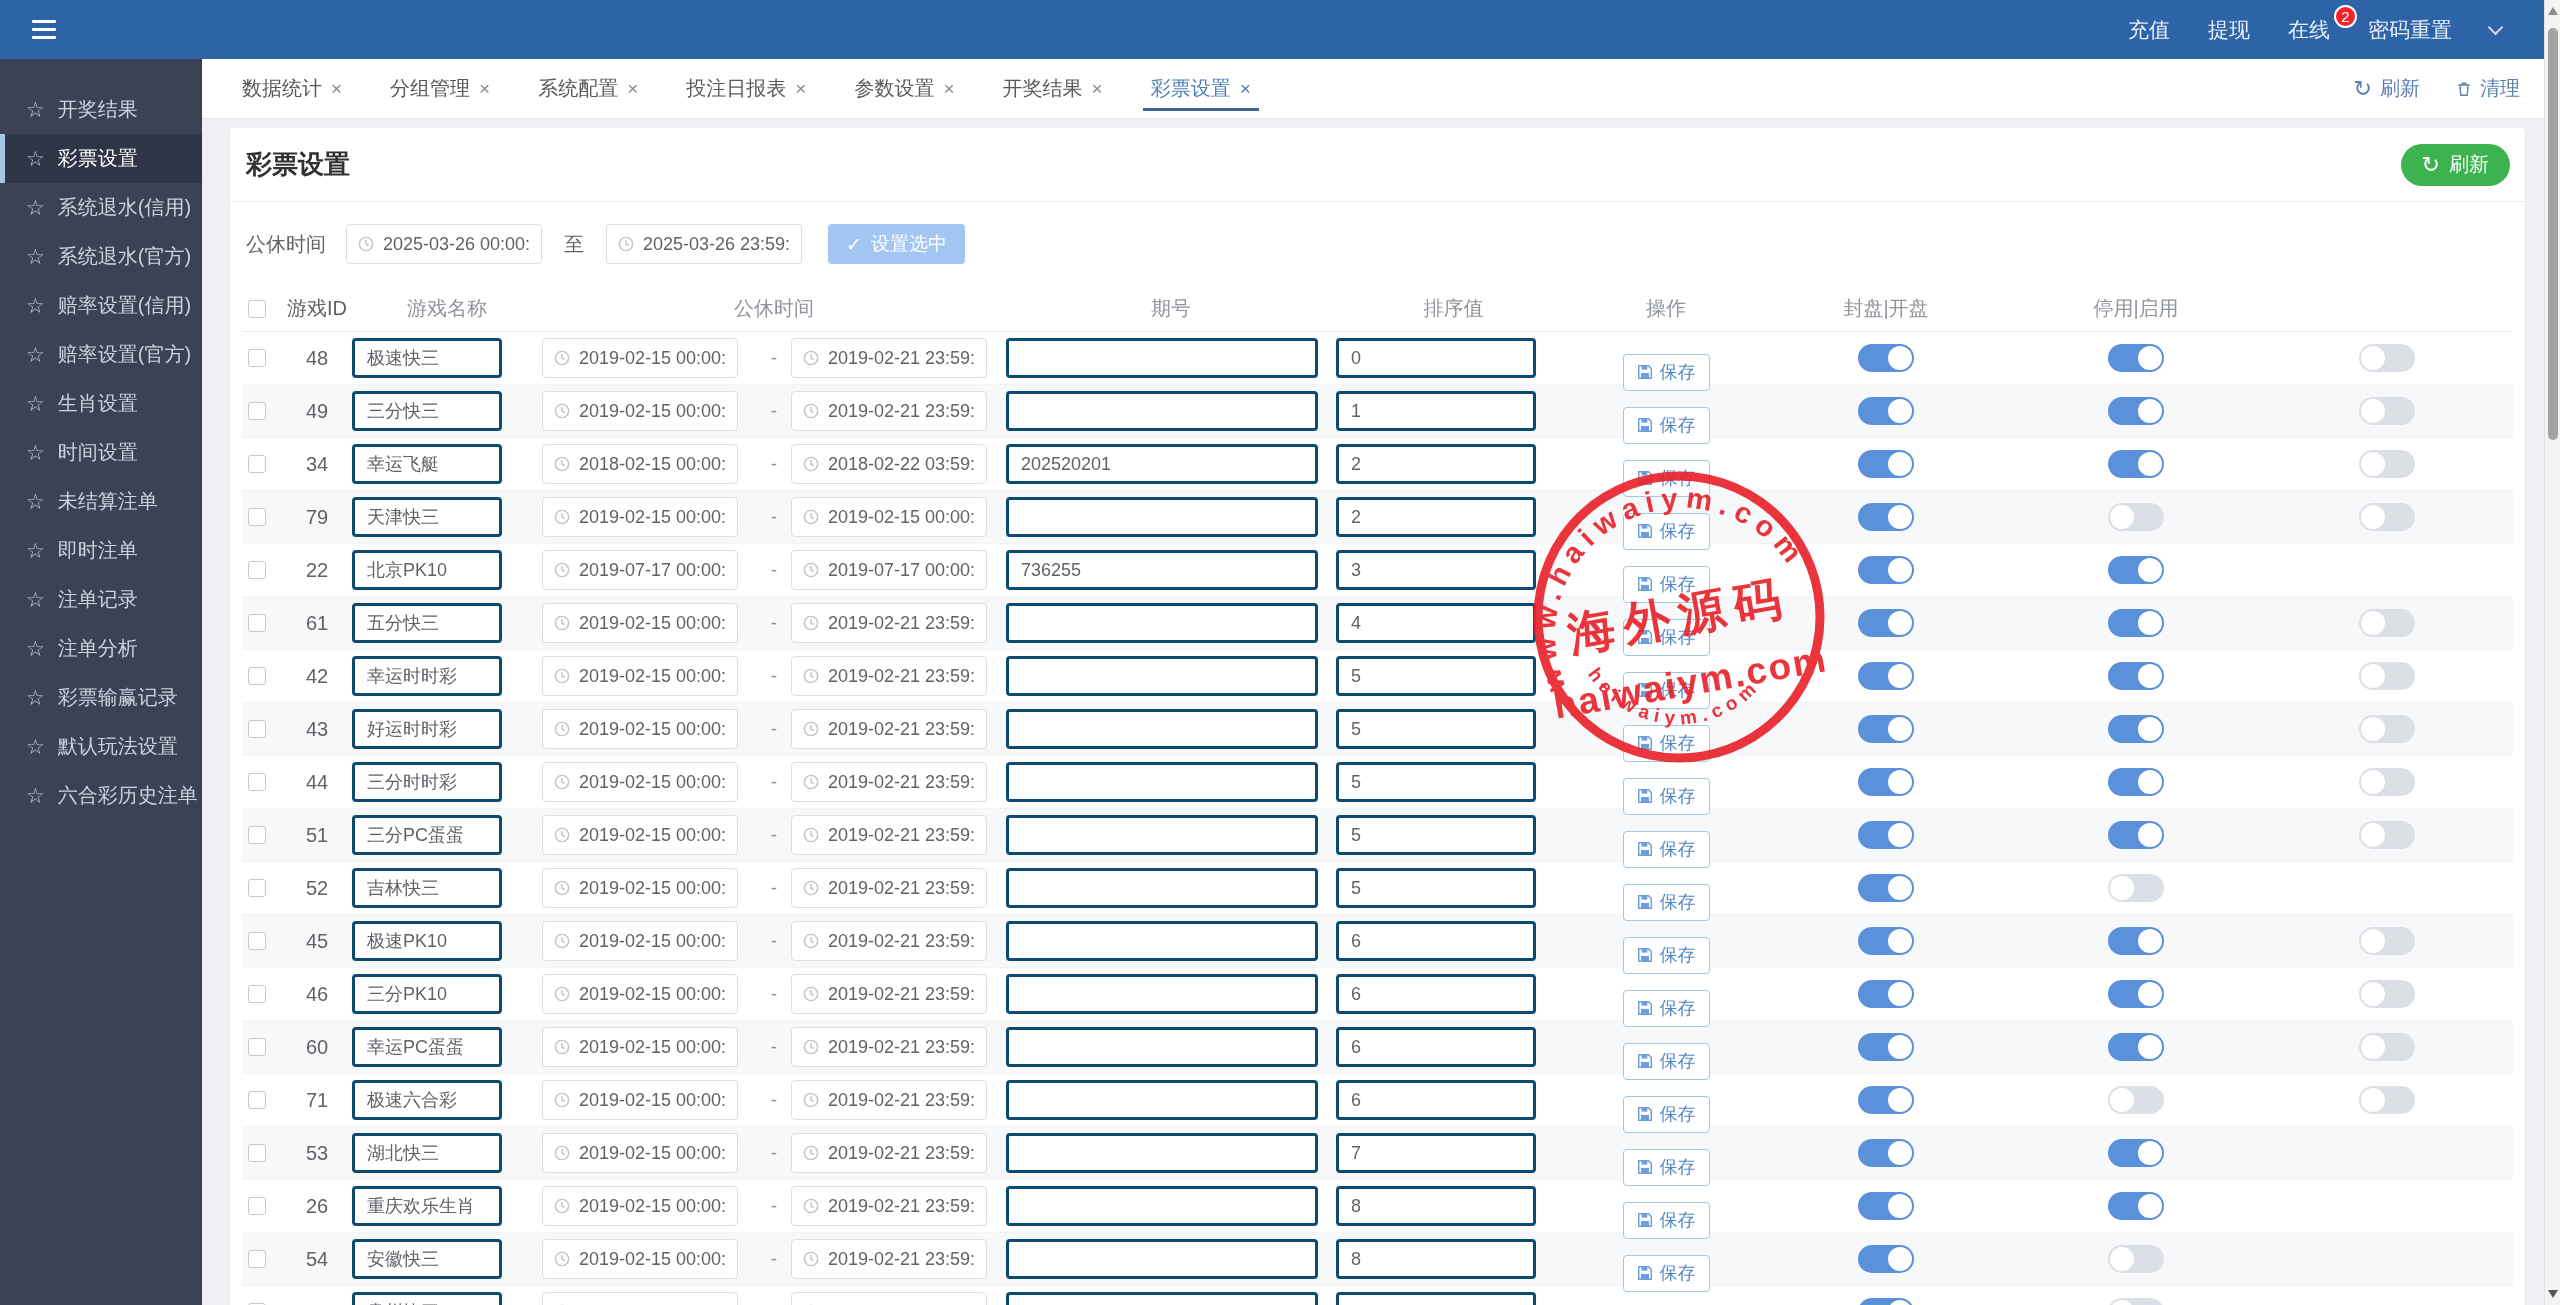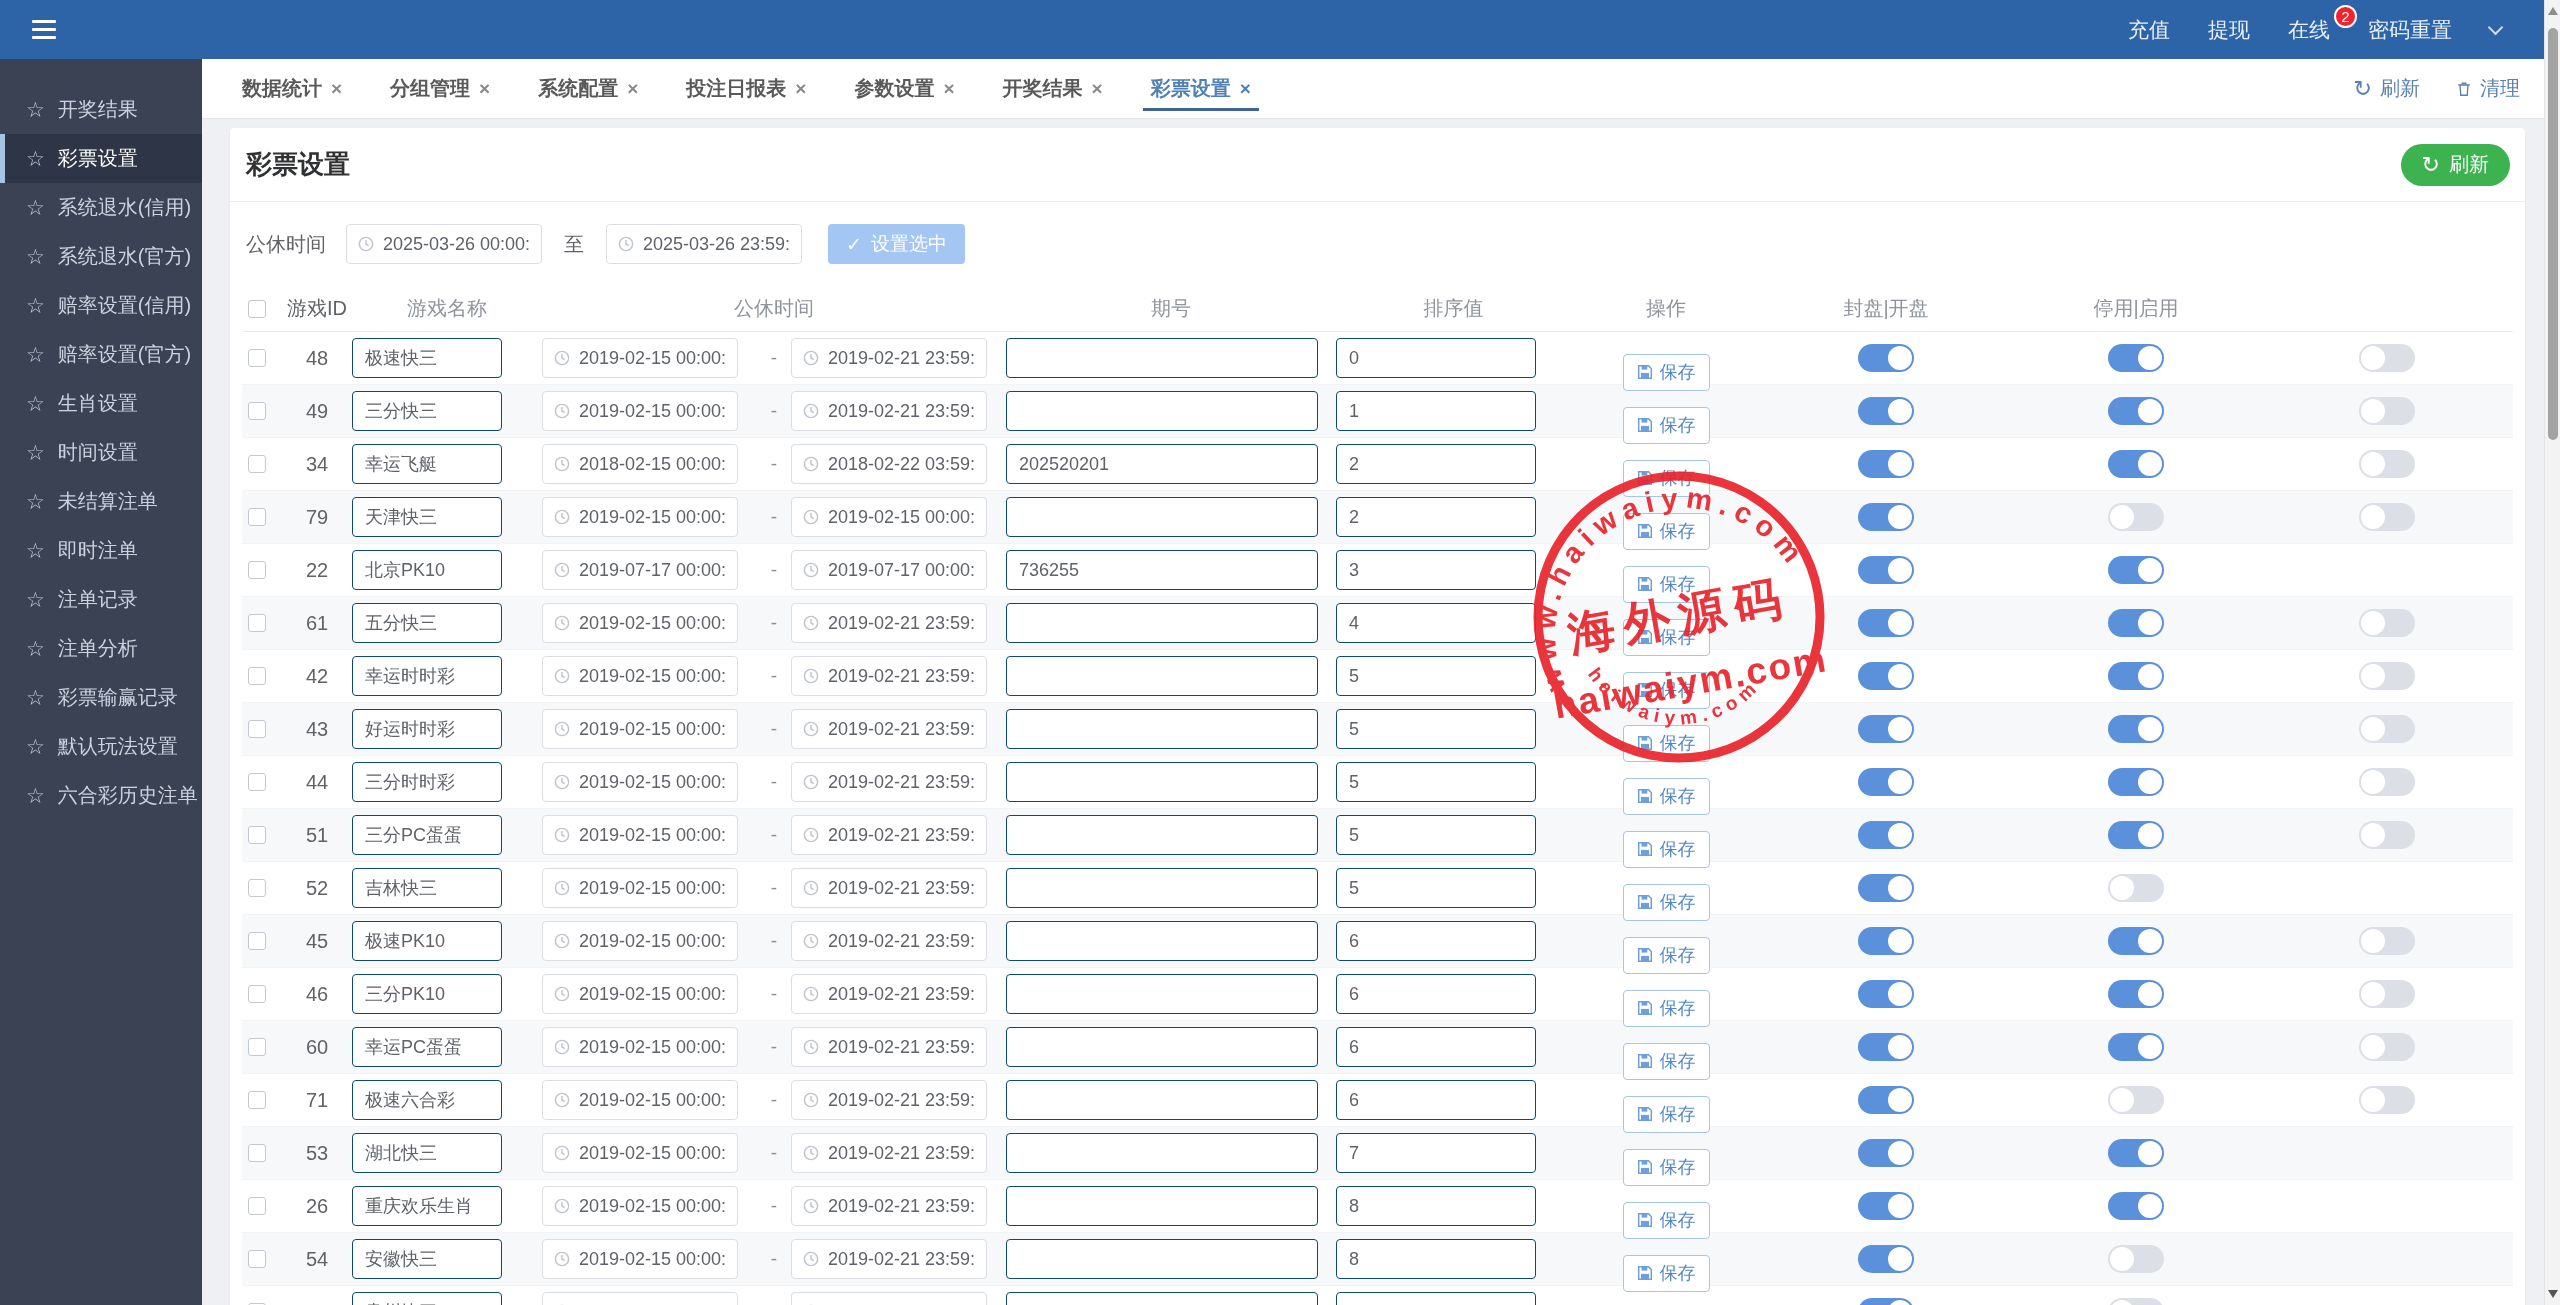--- a/index.html
+++ b/index.html
@@ -19,21 +19,21 @@
 
   
   .sidebar{position:absolute;top:59px;left:0;bottom:0;width:202px;background:var(--sidebar,#3a4254);padding-top:26px;z-index:4;}
   .side-item{height:49px;display:flex;align-items:center;gap:13px;padding-left:26px;color:#ccd3df;font-size:20px;cursor:pointer;white-space:nowrap;}
   .side-item .star{font-size:21px;color:#c2cad8;}
   .side-item.active{background:#2e3546;box-shadow:inset 5px 0 0 #a8c4e4;color:#fff;}
 
   
   .main{position:absolute;top:59px;left:202px;right:0;bottom:0;}
   .tabbar{height:60px;background:#fff;border-bottom:1px solid #e6e6e6;display:flex;align-items:center;padding:0 40px;}
-  .tab{display:flex;align-items:center;gap:9px;margin-right:48px;font-size:20px;color:#595959;cursor:pointer;height:100%;position:relative;font-weight:bold;}
+  .tab{display:flex;align-items:center;gap:9px;margin-right:48px;font-size:20px;color:#595959;cursor:pointer;height:100%;position:relative;}
   .tab .x{font-size:19px;color:#8a8a8a;}
   .tab.active{color:var(--tab-active,#4e7fb5);}
   .tab.active .x{color:var(--tab-active,#4e7fb5);}
   .tab.active::after{content:"";position:absolute;left:-8px;right:-8px;bottom:7px;height:3px;background:#3f6596;}
   .tab-actions{margin-left:auto;display:flex;gap:36px;align-items:center;color:#5a81b0;font-size:20px;}
   .tab-action{display:flex;align-items:center;gap:8px;cursor:pointer;}
   .refresh-glyph{font-size:22px;line-height:1;}
 
   .page{position:absolute;top:60px;left:0;right:16px;bottom:0;background:#eef0f4;padding:9px 19px 0 28px;overflow:hidden;}
   .card{background:#fff;border-radius:4px;height:1400px;box-shadow:0 1px 3px rgba(0,0,0,.06);}
@@ -60,21 +60,21 @@
   .c-name{width:190px;justify-content:flex-start;}
   .c-date{width:215px;justify-content:flex-start;}
   .c-dash{width:34px;color:#8a8f97;font-size:19px;}
   .c-issue{width:330px;justify-content:flex-start;}
   .c-sort{width:235px;justify-content:flex-start;}
   .c-action{width:190px;}
   .c-toggle{width:250px;}
   .trow .c-toggle:last-child,.thead .c-toggle:last-child{flex:1;}
   .h-time{width:464px;}
   .checkbox{width:18px;height:18px;border:1px solid #c4c8cf;border-radius:3px;background:#fff;display:inline-block;}
-  .txt{height:40px;border:1px solid #0c4a6e;border-radius:4px;font-size:18px;color:#5f6368;padding:0 12px;outline:none;background:#fff;}
+  .txt{height:40px;border:3px solid #0c4a6e;border-radius:4px;font-size:18px;color:#5f6368;padding:0 12px;outline:none;background:#fff;}
   .c-name .txt{width:150px;}
   .c-issue .txt{width:312px;}
   .c-sort .txt{width:200px;}
   .save-btn{display:inline-flex;align-items:center;gap:7px;height:37px;padding:0 13px;background:#fff;border:1px solid #a6c6e8;border-radius:4px;color:#5288c7;font-size:18px;cursor:pointer;margin-top:28px;}
   .floppy{width:16px;height:16px;}
   .toggle{width:56px;height:28px;border-radius:14px;position:relative;display:inline-block;cursor:pointer;}
   .toggle.on{background:var(--toggle-on,#5b91db);}
   .toggle.off{background:var(--toggle-off,#dcdfe6);}
   .toggle::after{content:"";position:absolute;top:2px;width:24px;height:24px;border-radius:50%;background:#fff;}
   .toggle.on::after{right:2px;}

